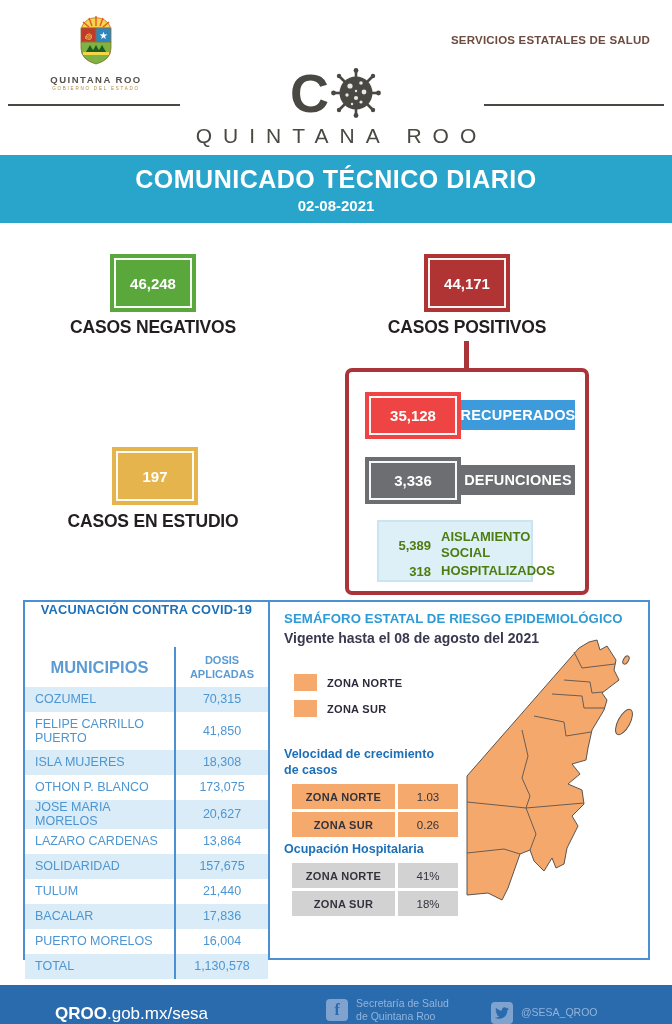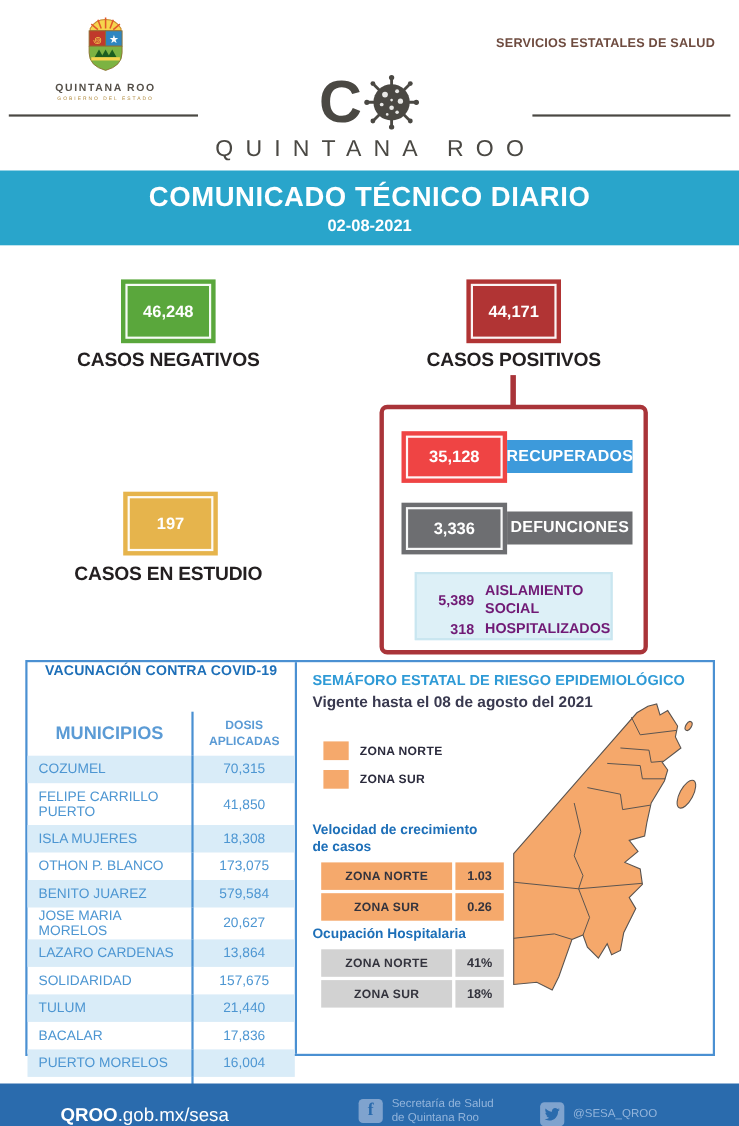--- a/index.html
+++ b/index.html
@@ -43,21 +43,21 @@
   
   .pos-panel { position:absolute; left:345px; top:368px; width:244px; height:227px; border:4px solid #a93439; border-radius:7px; background:#fff; }
   .val-box { position:absolute; left:16px; width:96px; height:47px; padding:4px; }
   .val-box .inner { width:100%; height:100%; border:2px solid rgba(255,255,255,.95); display:flex; align-items:center; justify-content:center; color:#fff; font-weight:bold; font-size:15px; }
   .tag-bar { position:absolute; left:112px; width:114px; height:30px; display:flex; align-items:center; justify-content:center; color:#fff; font-weight:bold; font-size:14.5px; letter-spacing:.2px; }
   .vb-blue { top:20px; background:#ef4444;text-align:right; }
   .tb-blue { top:28px; background:#3d9adb; }
   .vb-gray { top:85px; background:#6d6e71; }
   .tb-gray { top:93px; background:#6d6e71; }
 
-  .iso-box { position:absolute; left:28px; top:148px; width:180px; height:62px; background:#ddf0f7; border:2px solid #c9e6f0; padding:6px 8px 4px 12px; color:#701a75; }
+  .iso-box { position:absolute; left:28px; top:148px; width:156px; height:62px; background:#ddf0f7; border:2px solid #c9e6f0; padding:6px 8px 4px 12px; color:#4d7c0f; }
   .iso-row { display:flex; align-items:center; gap:10px; font-weight:bold; font-size:13px; }
   .iso-row .num { width:40px; text-align:right; flex:none; }
   .iso-row .txt { line-height:1.25; }
 
   
   .bottom-panel { position:absolute; left:23px; top:600px; width:627px; height:360px; border:2px solid #4a90d2; background:#fff; display:flex; }
 
   .vax { width:245px; flex:none; border-right:2px solid #4a90d2; display:flex; flex-direction:column;gap:30px; }
   .vax-title { height:28px; display:flex; align-items:center; justify-content:center; font-size:12.8px; font-weight:bold; color:#1d6fb8; letter-spacing:.2px; }
   .vax-table { width:100%; border-collapse:collapse; table-layout:fixed; color:#4d96d2; }
@@ -80,21 +80,21 @@
   .swatch { width:23px; height:17px; background:#f5a96c; flex:none; }
   .legend-lbl { font-size:11px; font-weight:bold; color:#2b2b3d; letter-spacing:.3px; }
 
   .growth-title { position:absolute; left:14px; top:145px; width:165px; font-size:12.5px; font-weight:bold; color:#1d6fb8; line-height:1.25; }
   .zone-table { position:absolute; left:22px; width:166px; }
   .zt-growth { top:182px; }
   .occ-title { position:absolute; left:14px; top:240px; font-size:12.5px; font-weight:bold; color:#1d6fb8; }
   .zt-occ { top:261px; }
   .zone-row { display:flex; height:25px; margin-bottom:3px; }
   .zone-row .z { flex:1; display:flex; align-items:center; justify-content:center; font-size:11px; font-weight:bold; color:#33333d; letter-spacing:.3px; }
-  .zone-row .v { width:44px; flex:none; margin-left:3px; display:flex; align-items:center; justify-content:center; font-size:11.5px; font-weight:bold; color:#33333d; }
+  .zone-row .v { width:60px; flex:none; margin-left:3px; display:flex; align-items:center; justify-content:center; font-size:11.5px; font-weight:normal; color:#33333d; }
   .zt-growth .z, .zt-growth .v { background:#f5a96c; }
   .zt-occ .z, .zt-occ .v { background:#d2d2d2; }
 
   .map-wrap { position:absolute; right:2px; top:36px; width:182px; height:320px; }
 
   
   .footer { position:absolute; left:0; top:985px; width:672px; height:39px; background:#2a6bad; display:flex; align-items:flex-end; }
   .footer-url { margin-left:55px; color:#fff; font-size:17px; }
   .footer-url b { font-weight:800; }
   .soc { display:flex; align-items:center; gap:8px; }
@@ -255,24 +255,20 @@
             </tr>
           <tr>
               <td class="mun">ISLA MUJERES</td>
               <td class="dos">18,308</td>
             </tr>
           <tr>
               <td class="mun">OTHON P. BLANCO</td>
               <td class="dos">173,075</td>
             </tr>
           <tr>
-              <td class="mun">BENITO JUAREZ</td>
-              <td class="dos">579,584</td>
-            </tr>
-          <tr>
               <td class="mun">JOSE MARIA MORELOS</td>
               <td class="dos">20,627</td>
             </tr>
           <tr>
               <td class="mun">LAZARO CARDENAS</td>
               <td class="dos">13,864</td>
             </tr>
           <tr>
               <td class="mun">SOLIDARIDAD</td>
               <td class="dos">157,675</td>

